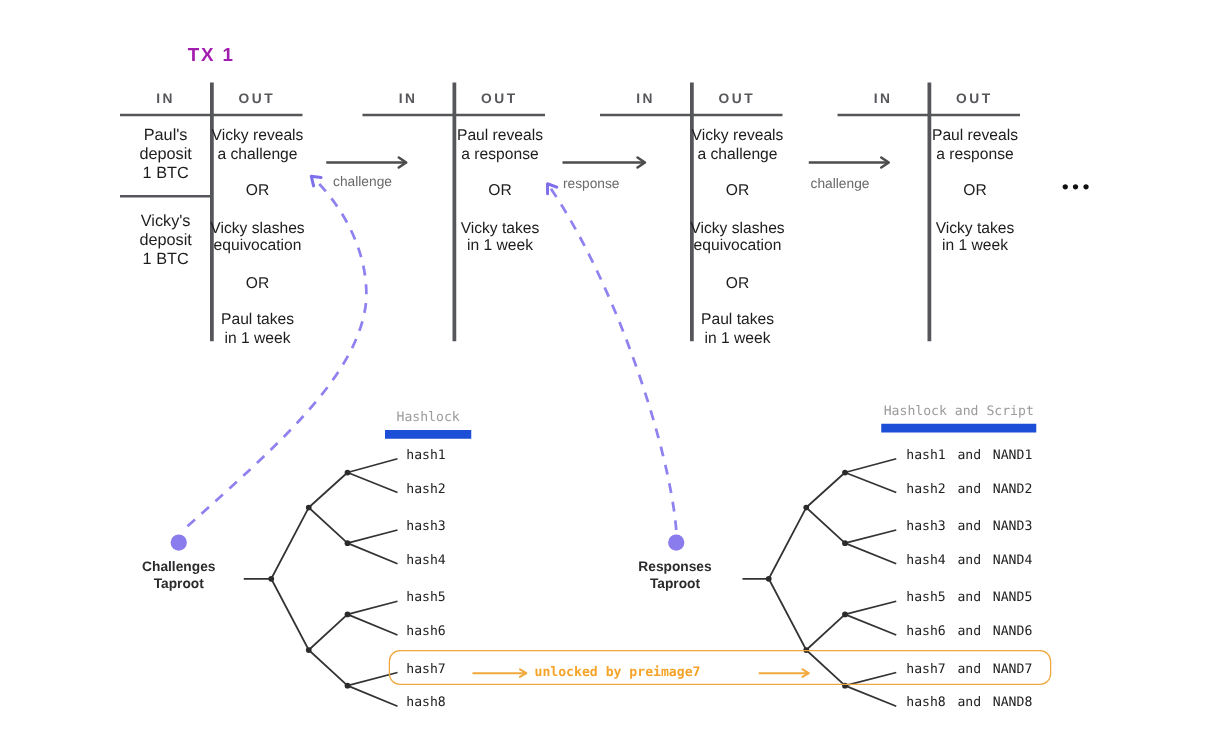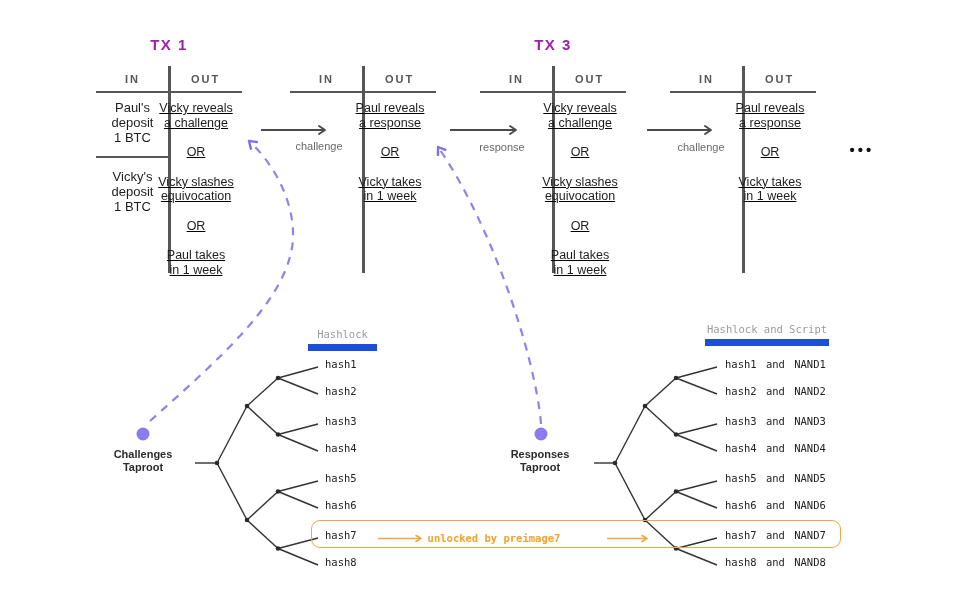--- a/index.html
+++ b/index.html
@@ -23,28 +23,28 @@
     color:#55555a; font-weight:600;
   }
   .in-cell {
     position:absolute; left:-4px; width:81px; text-align:center;
     font-size:13px; line-height:15px; color:#1d1d1f; white-space:pre-line;
   }
   .in-cell.c1 { top:64px; }
   .in-cell.c2 { top:133px; }
   .in-sep { position:absolute; left:0; top:119.5px; width:73px; height:2.5px; background:#55565a; }
   .tx-out {
-    position:absolute; left:50px; top:65px; width:100px;
-    display:flex; flex-direction:column; gap:15px;text-decoration:underline;
+    position:absolute; left:60px; top:65px; width:100px;
+    display:flex; flex-direction:column; gap:15px;
   }
   .out-cell { text-align:center; font-size:12.5px; line-height:14.5px; color:#1d1d1f; white-space:pre-line; }
   .out-cell:empty, .in-cell:empty { display:none; }
 
   
-  .arrow-label { position:absolute; width:80px; text-align:center; font-size:11px; color:#6a6a6a;margin-left:29px; }
+  .arrow-label { position:absolute; width:80px; text-align:center; font-size:11px; color:#6a6a6a; }
   .ellipsis {
     position:absolute; left:832px; top:142px; width:60px; text-align:center;
     font-size:15px; letter-spacing:3px; color:#111; font-weight:bold; line-height:15px;
   }
 
   
   .tree-header {
     position:absolute; height:16px; border-bottom:7px solid #1d4ed8; text-align:center;
     font-family:"DejaVu Sans Mono", monospace; font-size:10.5px; color:#9b9b9b; white-space:nowrap;
   }
@@ -183,21 +183,20 @@
     <div class="tx-out">
       <div class="out-cell">Paul reveals
 a response</div>
       <div class="out-cell">OR</div>
       <div class="out-cell">Vicky takes
 in 1 week</div>
     </div>
   </div>
 
   <div class="tx" style="left:480px">
-    <div class="tx-title">TX 3</div>
     <div class="tx-head">
       <span>IN</span>
       <span>OUT</span>
     </div>
     <div class="tx-rule"></div>
     <div class="tx-divider"></div>
     <div class="tx-out">
       <div class="out-cell">Vicky reveals
 a challenge</div>
       <div class="out-cell">OR</div>

